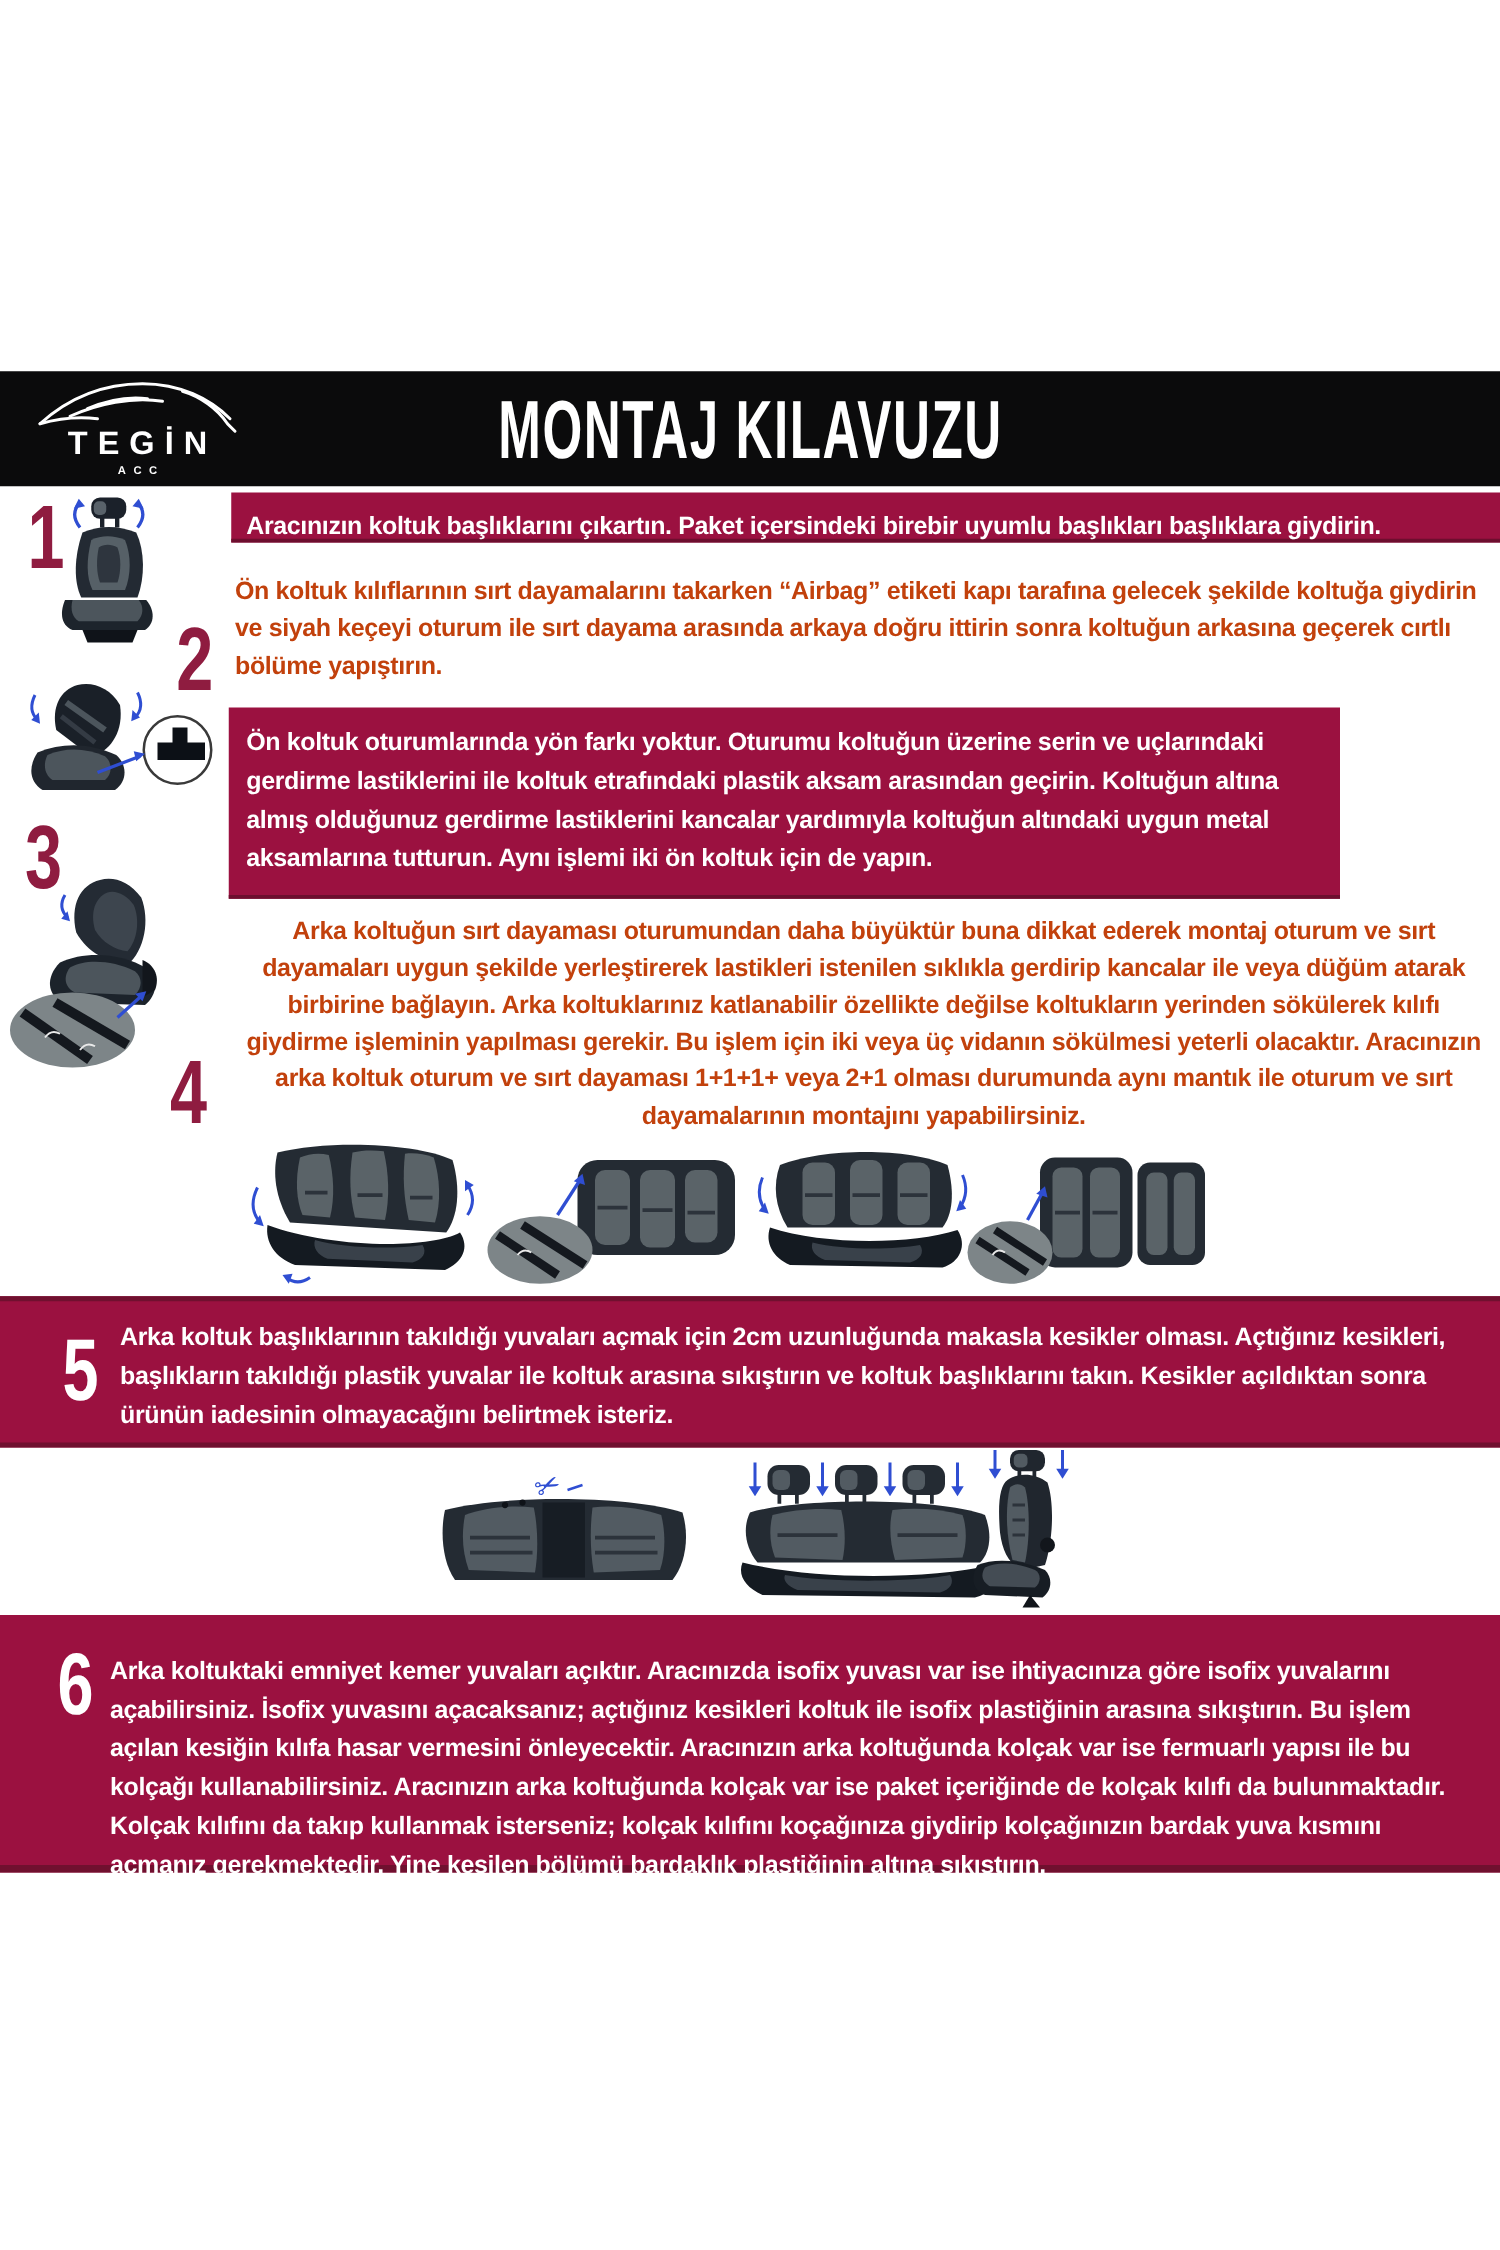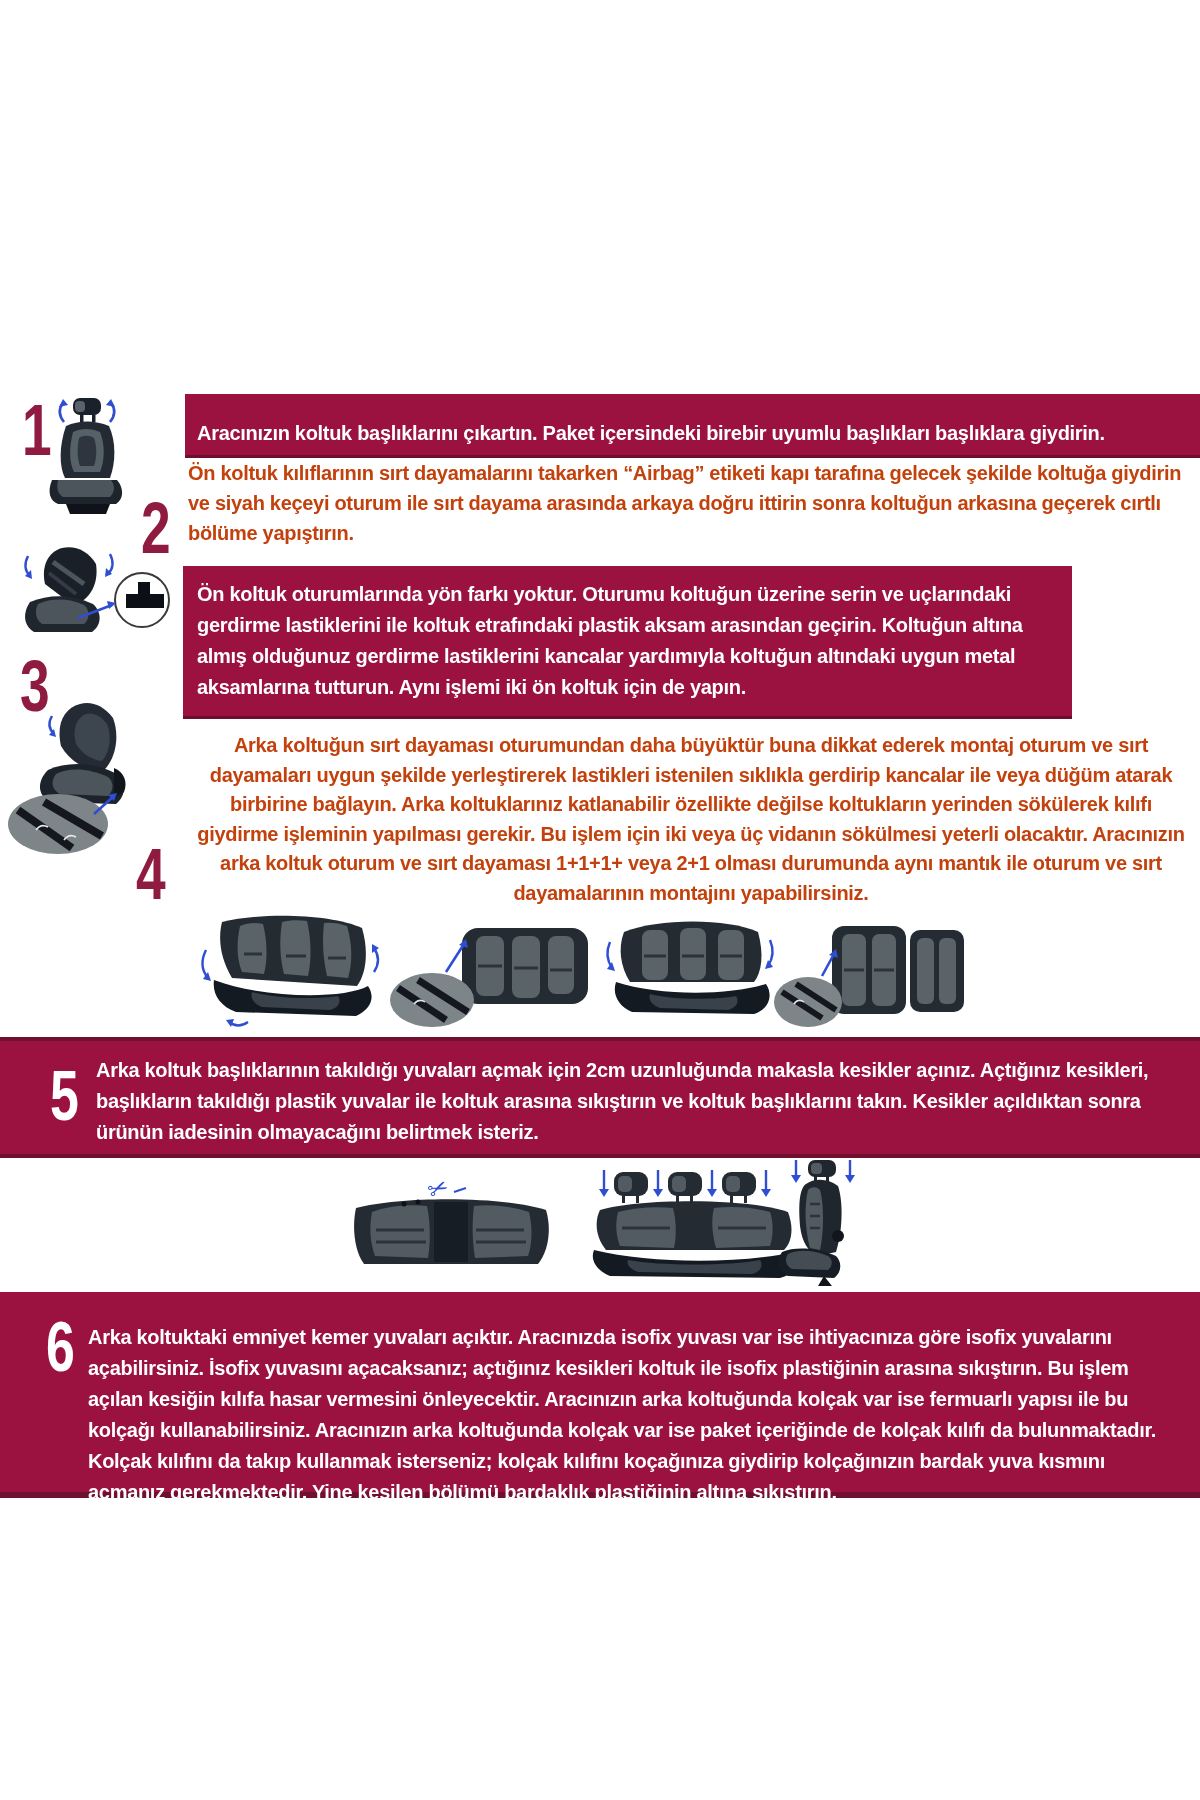--- a/index.html
+++ b/index.html
@@ -19,21 +19,21 @@
   
   .num{position:absolute;color:#8f1c40;font-weight:bold;font-size:72px;line-height:1;
     transform:scaleX(0.74);transform-origin:left top;}
   .num1{left:22px;top:394px;}
   .num2{left:141px;top:492px;}
   .num3{left:20px;top:650px;}
   .num4{left:136px;top:838px;}
   
   .steptext{font-size:20px;font-weight:bold;letter-spacing:-0.3px;line-height:30px;}
   .bar{position:absolute;background:#9b1140;color:#fff;box-sizing:border-box;display:flex;align-items:center;}
-  .s1{left:185px;top:394px;width:1015px;height:64px;padding:16px 14px 0 12px;border-bottom:3px solid #6d0e2e;}
+  .s1{left:185px;top:394px;width:1015px;height:40px;padding:16px 14px 0 12px;border-bottom:3px solid #6d0e2e;}
   .s3{left:183px;top:566px;width:889px;height:153px;padding:6px 16px 6px 14px;border-bottom:3px solid #6d0e2e;line-height:31px;}
   .blacktext{position:absolute;color:#c2410c;}
   .s2{left:188px;top:458px;width:1002px;}
   .s4{left:188px;top:731px;width:1006px;line-height:29.5px;text-align:center;}
   .band{position:absolute;left:0;width:1200px;background:#9b1140;color:#fff;box-sizing:border-box;}
   .s5{top:1037px;height:121px;border-top:4px solid #70102f;border-bottom:4px solid #70102f;}
   .s6{top:1292px;height:206px;border-bottom:6px solid #70102f;}
   .bandnum{position:absolute;color:#ffffff;font-weight:bold;font-size:70px;line-height:1;
     transform:scaleX(0.74);transform-origin:left top;}
   .s5 .bandnum{left:50px;top:20px;}
@@ -43,20 +43,38 @@
   .s6 .bandtext{left:88px;top:30px;width:1092px;}
   
   .illu{position:absolute;}
   .illu svg{display:block;}
 </style>
 </head>
 <body>
 
 <div class="page">
 
+  <div class="topbar">
+    <div class="logo">
+      <svg width="168" height="58" viewBox="0 0 168 58">
+        <g stroke="#ffffff" fill="none" stroke-width="2.4" stroke-linecap="round">
+          <path d="M6,40 C26,22 52,8 88,8 C118,8 142,20 158,36"></path>
+          <path d="M30,34 C52,24 80,18 104,22"></path>
+          <path d="M6,40 C20,36 36,34 52,36"></path>
+          <path d="M120,14 C134,18 148,28 156,40 L162,46"></path>
+          <path d="M44,28 C58,22 76,18 92,20"></path>
+        </g>
+      </svg>
+      <div class="logo-name">TEGİN</div>
+      <div class="logo-sub">ACC</div>
+    </div>
+    <div class="title-wrap">
+      <span>MONTAJ KILAVUZU</span>
+    </div>
+  </div>
 
   <div class="num num1">1</div>
   <div class="num num2">2</div>
   <div class="num num3">3</div>
   <div class="num num4">4</div>
 
   <div class="bar s1 steptext">
     <span>Aracınızın koltuk başlıklarını çıkartın. Paket içersindeki birebir uyumlu başlıkları başlıklara giydirin.</span>
   </div>
 
@@ -191,21 +209,21 @@
       <path d="M12,78 L52,104" stroke="#14181e" stroke-width="6"></path>
       <path d="M26,70 L66,96" stroke="#14181e" stroke-width="6"></path>
       <path d="M24,90 q4,-6 10,-2" stroke="#e9e9e9" stroke-width="1.5" fill="none"></path>
       <path d="M52,62 L64,40" stroke="#2f4ed2" fill="none" stroke-width="2.6"></path>
       <polygon points="66,35 68,44 59,41" fill="#2f4ed2"></polygon>
     </svg>
   </div>
 
   <div class="band s5">
     <div class="bandnum">5</div>
-    <div class="bandtext">Arka koltuk başlıklarının takıldığı yuvaları açmak için 2cm uzunluğunda  makasla kesikler açınız. Açtığınız kesikleri, başlıkların takıldığı plastik yuvalar ile koltuk arasına sıkıştırın ve koltuk başlıklarını takın. Kesikler açıldıktan sonra ürünün iadesinin olmayacağını belirtmek isteriz.</div>
+    <div class="bandtext">Arka koltuk başlıklarının takıldığı yuvaları açmak için 2cm uzunluğunda  makasla kesikler olması. Açtığınız kesikleri, başlıkların takıldığı plastik yuvalar ile koltuk arasına sıkıştırın ve koltuk başlıklarını takın. Kesikler açıldıktan sonra ürünün iadesinin olmayacağını belirtmek isteriz.</div>
   </div>
 
   <div class="illu" style="left:342px;top:1168px;">
     <svg width="218" height="118" viewBox="0 0 218 118">
       <text x="86" y="28" font-size="24" fill="#2f4ed2" transform="rotate(-24 98 20)">✂</text>
       <path d="M112,24 l12,-4" stroke="#2f4ed2" stroke-width="2" fill="none"></path>
       <path d="M14,40 C60,28 160,28 204,42 C210,62 206,84 196,96 L22,96 C12,82 10,58 14,40 Z" fill="#242b33"></path>
       <rect x="92" y="34" width="34" height="60" fill="#171d24"></rect>
       <path d="M30,44 C27,60 28,74 33,88 L86,90 C89,72 88,52 85,38 C66,36 45,38 30,44 Z" fill="#525b62"></path>
       <path d="M132,38 C130,54 130,72 133,90 L186,88 C191,74 190,56 187,44 C169,38 148,36 132,38 Z" fill="#525b62"></path>

